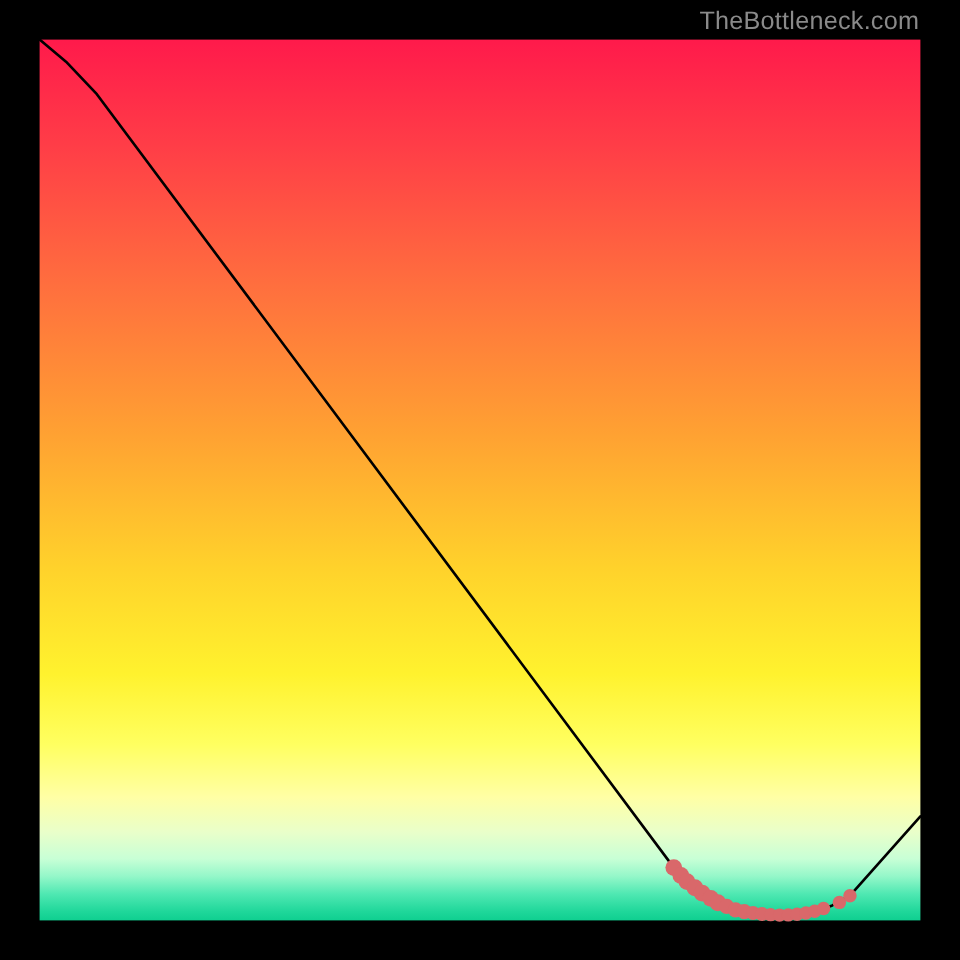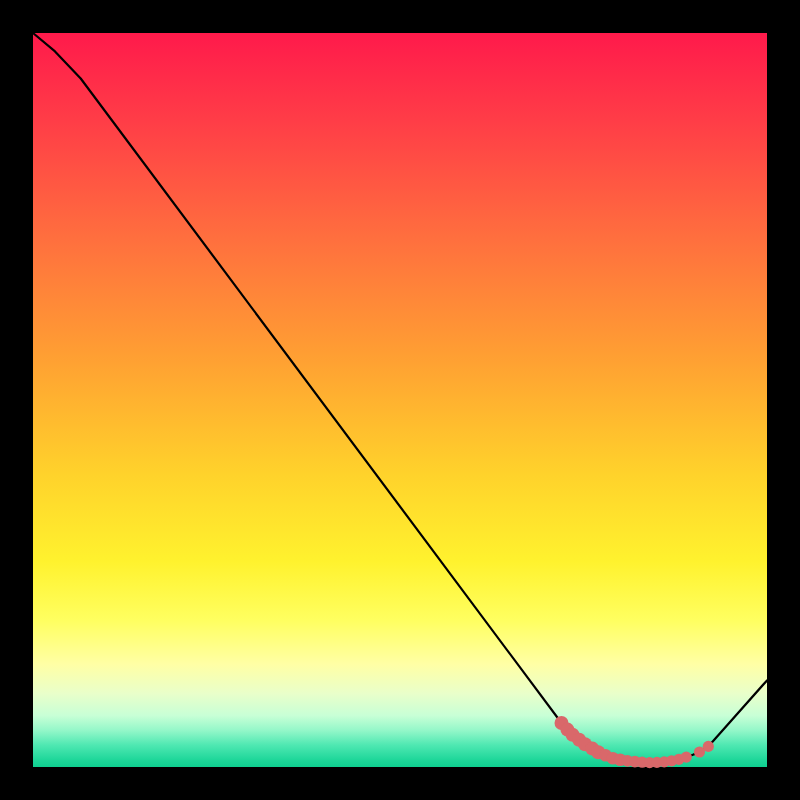--- a/index.html
+++ b/index.html
@@ -87,13 +87,14 @@
           <circle cx="623.9" cy="729.4" r="5.6" fill="#d9686a"></circle>
           <circle cx="631.2" cy="728.9" r="5.6" fill="#d9686a"></circle>
           <circle cx="638.6" cy="727.8" r="5.6" fill="#d9686a"></circle>
           <circle cx="645.9" cy="726.3" r="5.6" fill="#d9686a"></circle>
           <circle cx="653.3" cy="724.1" r="5.6" fill="#d9686a"></circle>
           <circle cx="666.5" cy="719.0" r="5.6" fill="#d9686a"></circle>
           <circle cx="675.3" cy="713.4" r="5.6" fill="#d9686a"></circle>
         </g>
     </svg>
   </div>
+  <div class="watermark">TheBottleneck.com</div>
 </div>
 
 </body></html>

